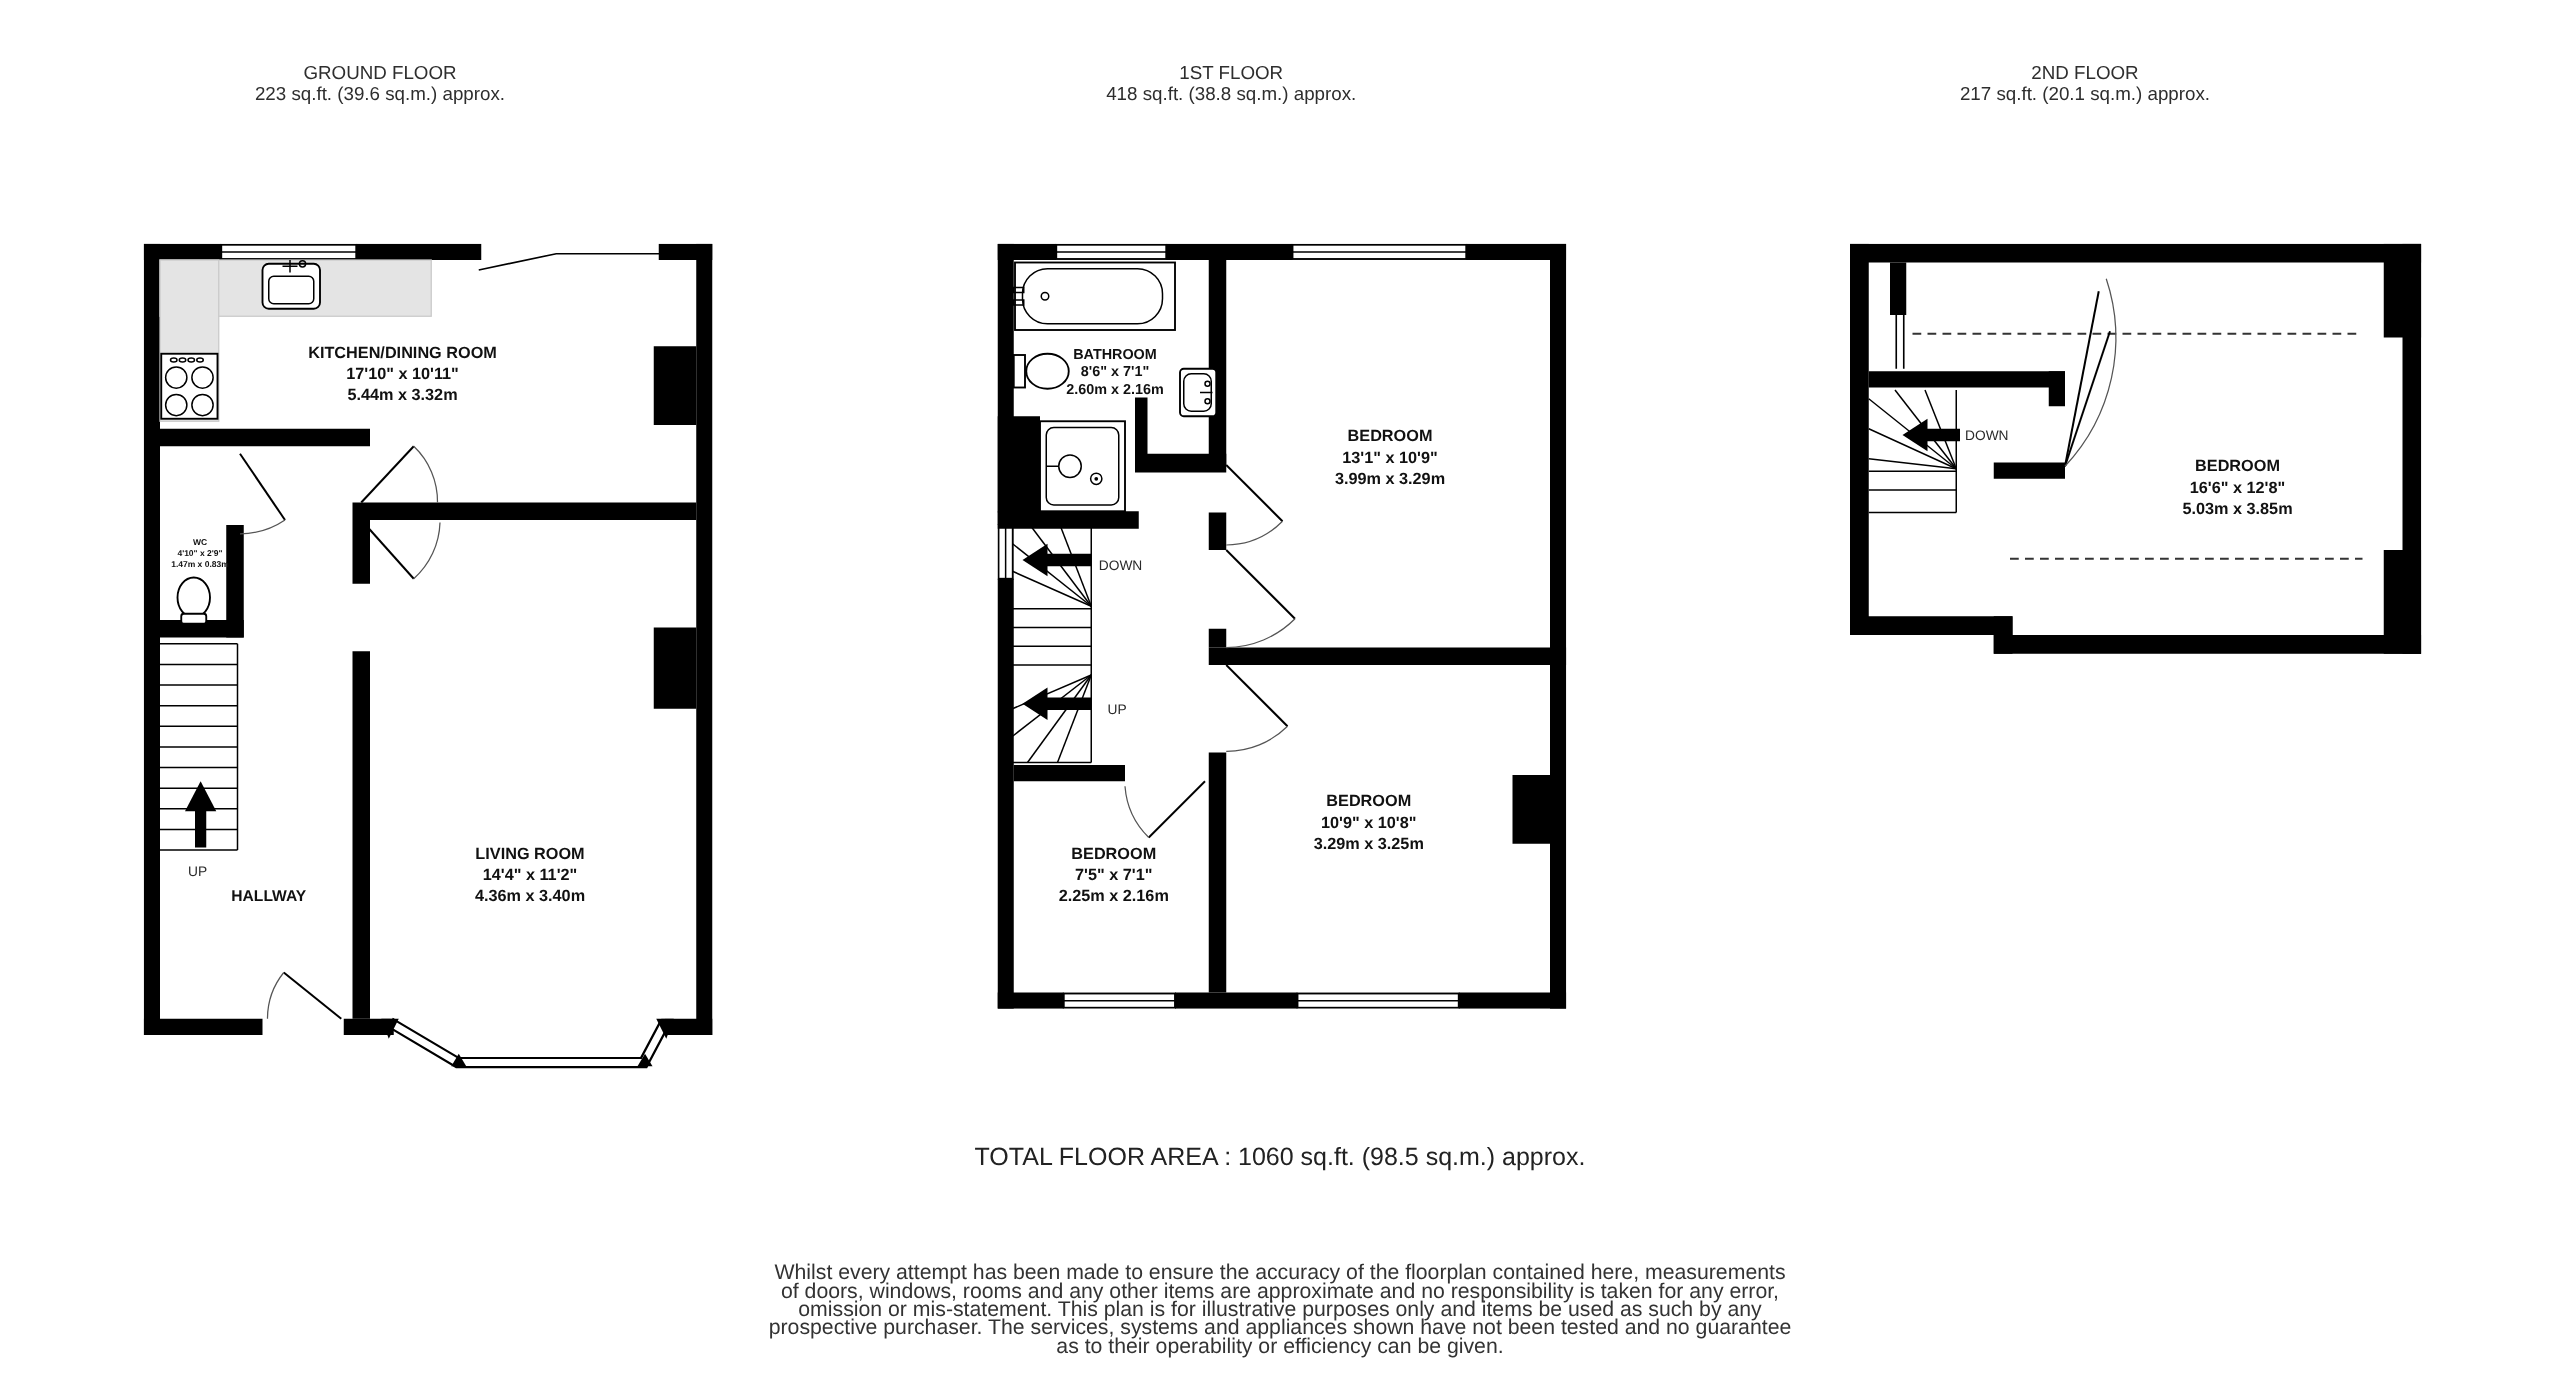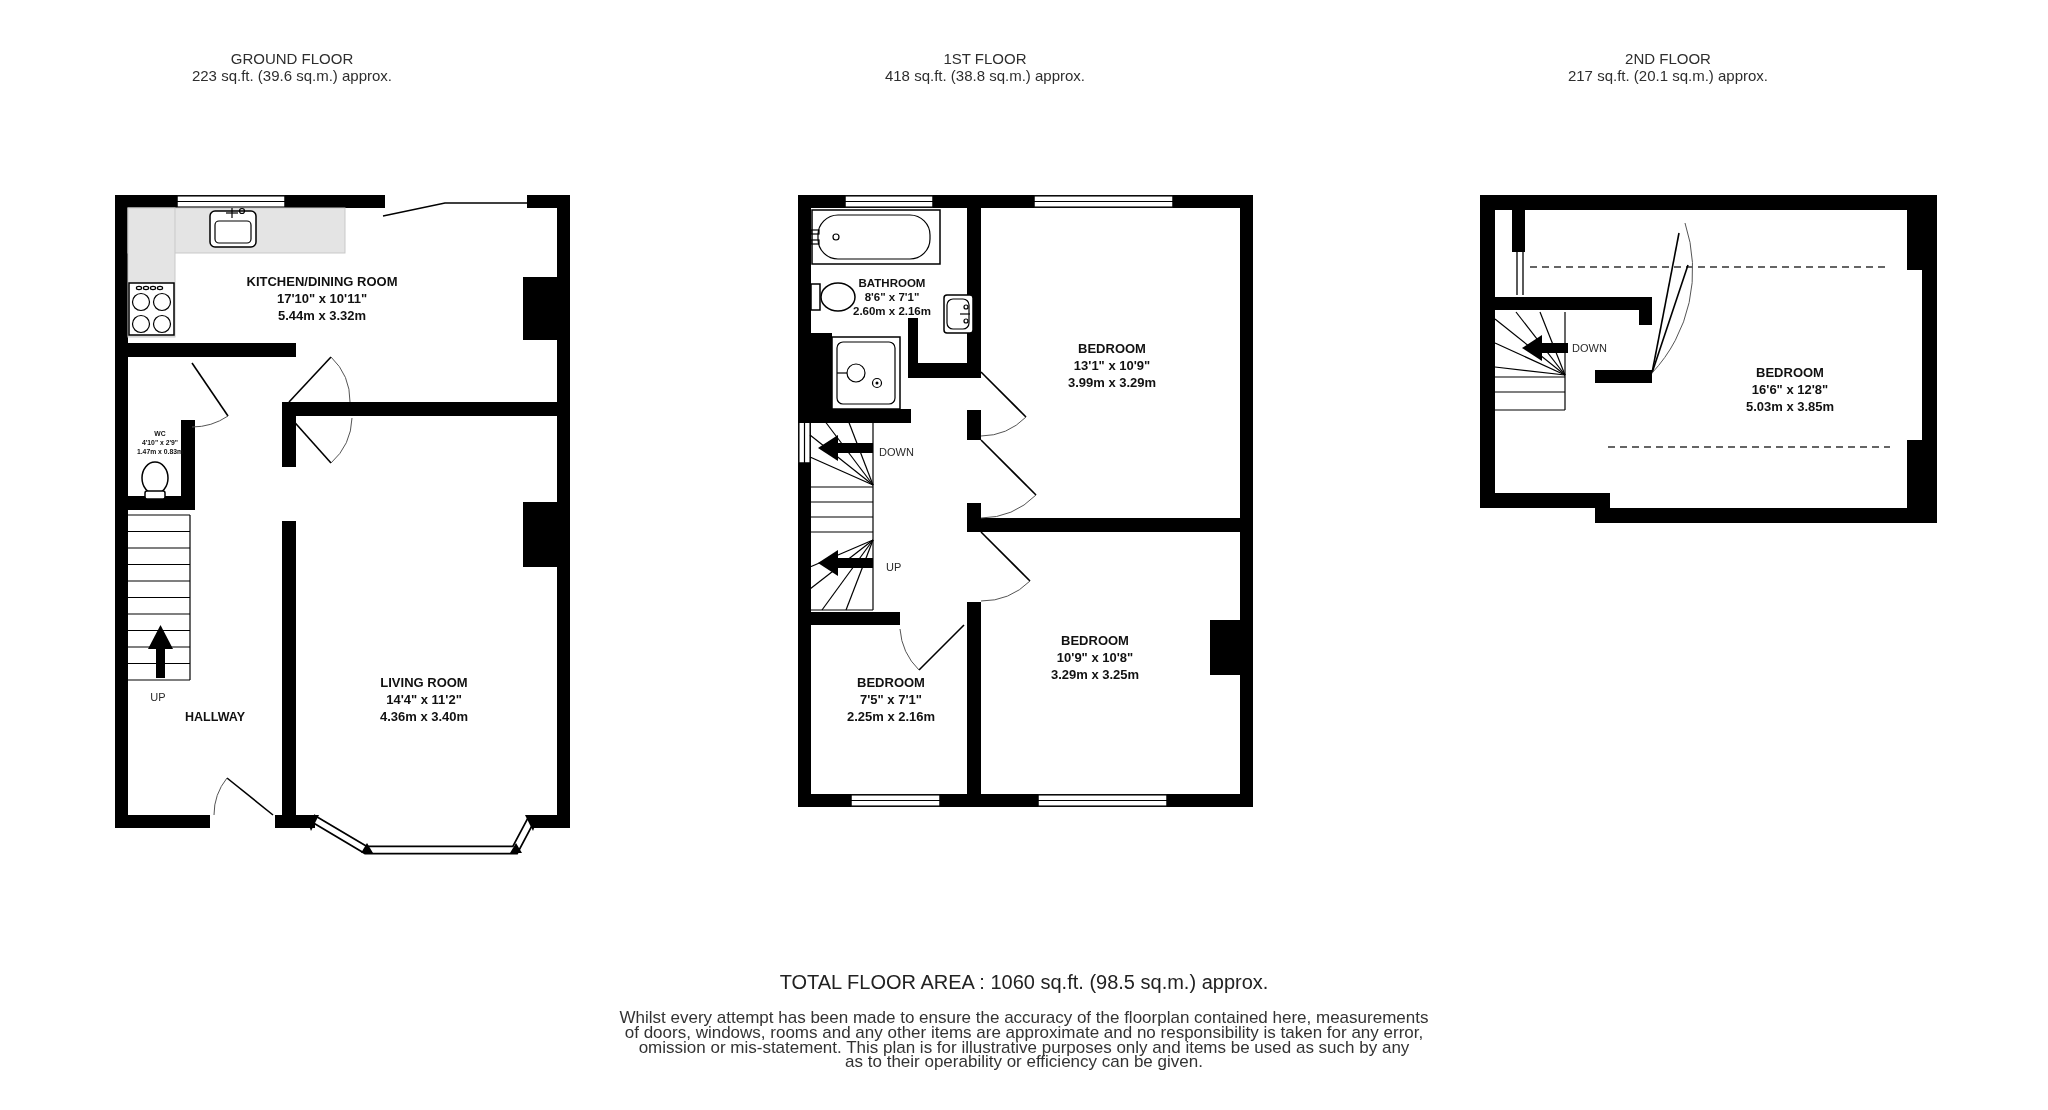--- a/index.html
+++ b/index.html
@@ -14,29 +14,29 @@
   .arc{stroke:#555;stroke-width:1;fill:none;}
   .leaf{stroke:#000;stroke-width:1.6;fill:none;}
   .win{fill:#fff;stroke:#000;stroke-width:1.5;}
   .winline{stroke:#000;stroke-width:1.2;fill:none;}
   .counter{fill:#e4e4e4;stroke:#c9c9c9;stroke-width:1;}
   .dash{stroke:#333;stroke-width:1.6;stroke-dasharray:7 5;fill:none;}
   .rl{font-family:"Liberation Sans",sans-serif;font-weight:bold;font-size:13px;fill:#111;text-anchor:middle;}
   .rs{font-family:"Liberation Sans",sans-serif;font-weight:bold;font-size:6.8px;fill:#111;text-anchor:middle;}
   .dir{font-family:"Liberation Sans",sans-serif;font-size:11px;fill:#2a2a2a;}
   .arrow{fill:#000;}
-  .footer-total{position:absolute;left:0;top:971px;width:2048px;text-align:center;font-size:20px;color:#222;}
+  .footer-total{position:absolute;left:0;top:915px;width:2048px;text-align:center;font-size:20px;color:#222;}
   .footer-disc{position:absolute;left:0;top:1011px;width:2048px;text-align:center;font-size:17px;line-height:14.8px;color:#333;}
 </style>
 </head>
 <body>
 
 <div class="canvas">
 
-  <div class="floor-header" style="left:92px;top:51px;width:400px;">
+  <div class="floor-header" style="left:104px;top:51px;width:400px;">
     <div>GROUND FLOOR</div>
     <div>223 sq.ft. (39.6 sq.m.) approx.</div>
   </div>
   <div class="floor-header" style="left:785px;top:51px;width:400px;">
     <div>1ST FLOOR</div>
     <div>418 sq.ft. (38.8 sq.m.) approx.</div>
   </div>
   <div class="floor-header" style="left:1468px;top:51px;width:400px;">
     <div>2ND FLOOR</div>
     <div>217 sq.ft. (20.1 sq.m.) approx.</div>
@@ -348,16 +348,17 @@
       <text class="rl" x="310" y="216">5.03m  x 3.85m</text>
     </g>
     <text class="dir" x="92" y="157">DOWN</text>
   </svg>
 
   <div class="footer-total">TOTAL FLOOR AREA : 1060 sq.ft. (98.5 sq.m.) approx.</div>
   <div class="footer-disc">
     <div>Whilst every attempt has been made to ensure the accuracy of the floorplan contained here, measurements</div>
     <div>of doors, windows, rooms and any other items are approximate and no responsibility is taken for any error,</div>
     <div>omission or mis-statement. This plan is for illustrative purposes only and items be used as such by any</div>
+    <div>prospective purchaser. The services, systems and appliances shown have not been tested and no guarantee</div>
     <div>as to their operability or efficiency can be given.</div>
   </div>
 
 </div>
 
 </body></html>

